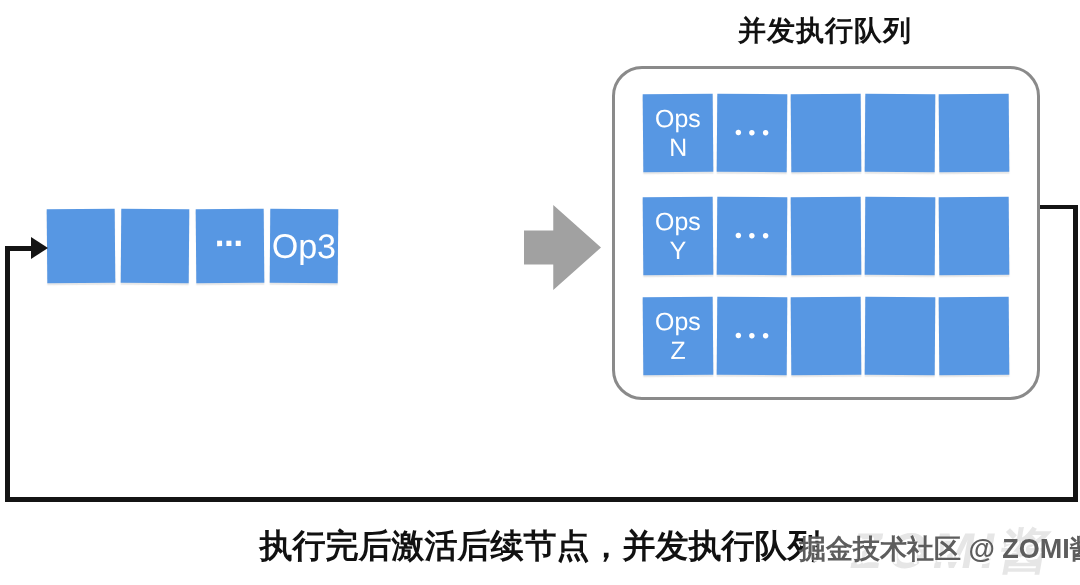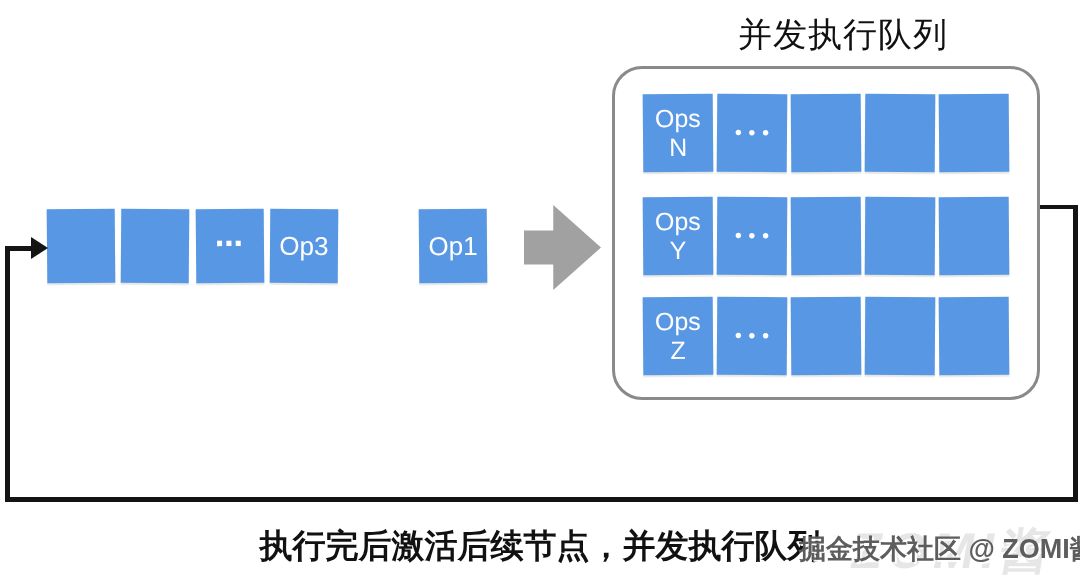--- a/index.html
+++ b/index.html
@@ -8,22 +8,22 @@
     position:relative;
     width:1080px; height:585px;
     background:#ffffff;
     overflow:hidden;
     font-family:"Liberation Sans","DejaVu Sans",sans-serif;
   }
 
   
   .title {
     position:absolute;
-    font-size:34px;
-    font-weight:400;
+    font-size:28px;
+    font-weight:700;
     color:#111111;
     letter-spacing:1px;
     white-space:nowrap;
   }
   .title-sched { left:201px; top:152px; }
   .title-conc  { left:738px; top:12px; }
 
   .caption {
     position:absolute;
     left:50%; top:524px;
@@ -66,21 +66,21 @@
     justify-content:center;
     text-align:center;
     box-shadow:0 2px 1px rgba(120,120,120,0.18);
   }
   .sq:nth-child(odd)  { transform:rotate(-0.5deg); }
   .sq:nth-child(even) { transform:rotate(0.45deg); }
 
   .sched-queue { position:absolute; left:47px; top:209px; width:440px; height:74px; }
   .sched-queue .sq { width:68px; height:74px; }
 
-  .op-label  { font-size:26px; font-weight:500; }
+  .op-label  { font-size:34px; font-weight:500; }
   .dots-small{ font-size:28px; font-weight:700; letter-spacing:2px; padding-bottom:6px; }
   .dots-big  { font-size:19px; font-weight:700; letter-spacing:7px; padding-left:7px; }
   .ops-label { font-size:25px; font-weight:500; line-height:1.15; }
   .ops-label span { display:block; }
 
   
   .panel {
     position:absolute;
     left:612px; top:66px;
     width:428px; height:334px;
@@ -132,23 +132,20 @@
       </div>
     <div class="sq" style="left:74px">
         <span class="op-label"></span>
       </div>
     <div class="sq" style="left:149px">
         <span class="dots-small">⋯</span>
       </div>
     <div class="sq" style="left:223px">
         <span class="op-label">Op3</span>
       </div>
-    <div class="sq" style="left:372px">
-        <span class="op-label">Op1</span>
-      </div>
   </div>
 
   <div class="big-arrow"></div>
 
   <div class="panel"></div>
 
   <div class="conc-row row-0">
     <div class="sq" style="left:0px">
         <span class="ops-label">
           <span>Ops</span>

